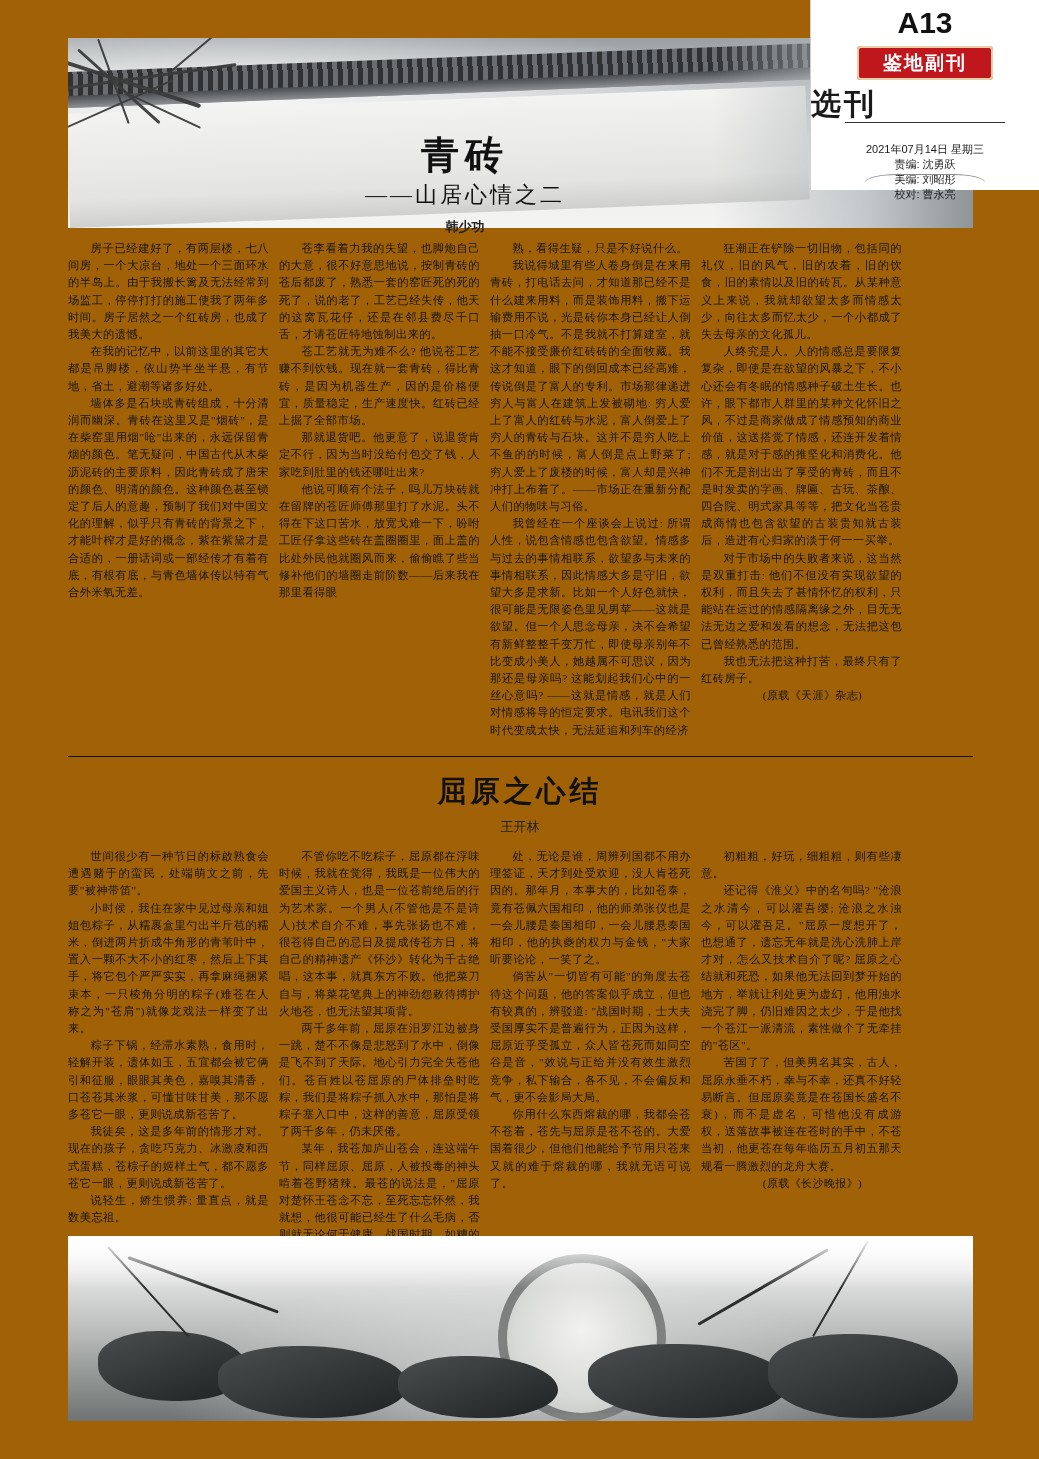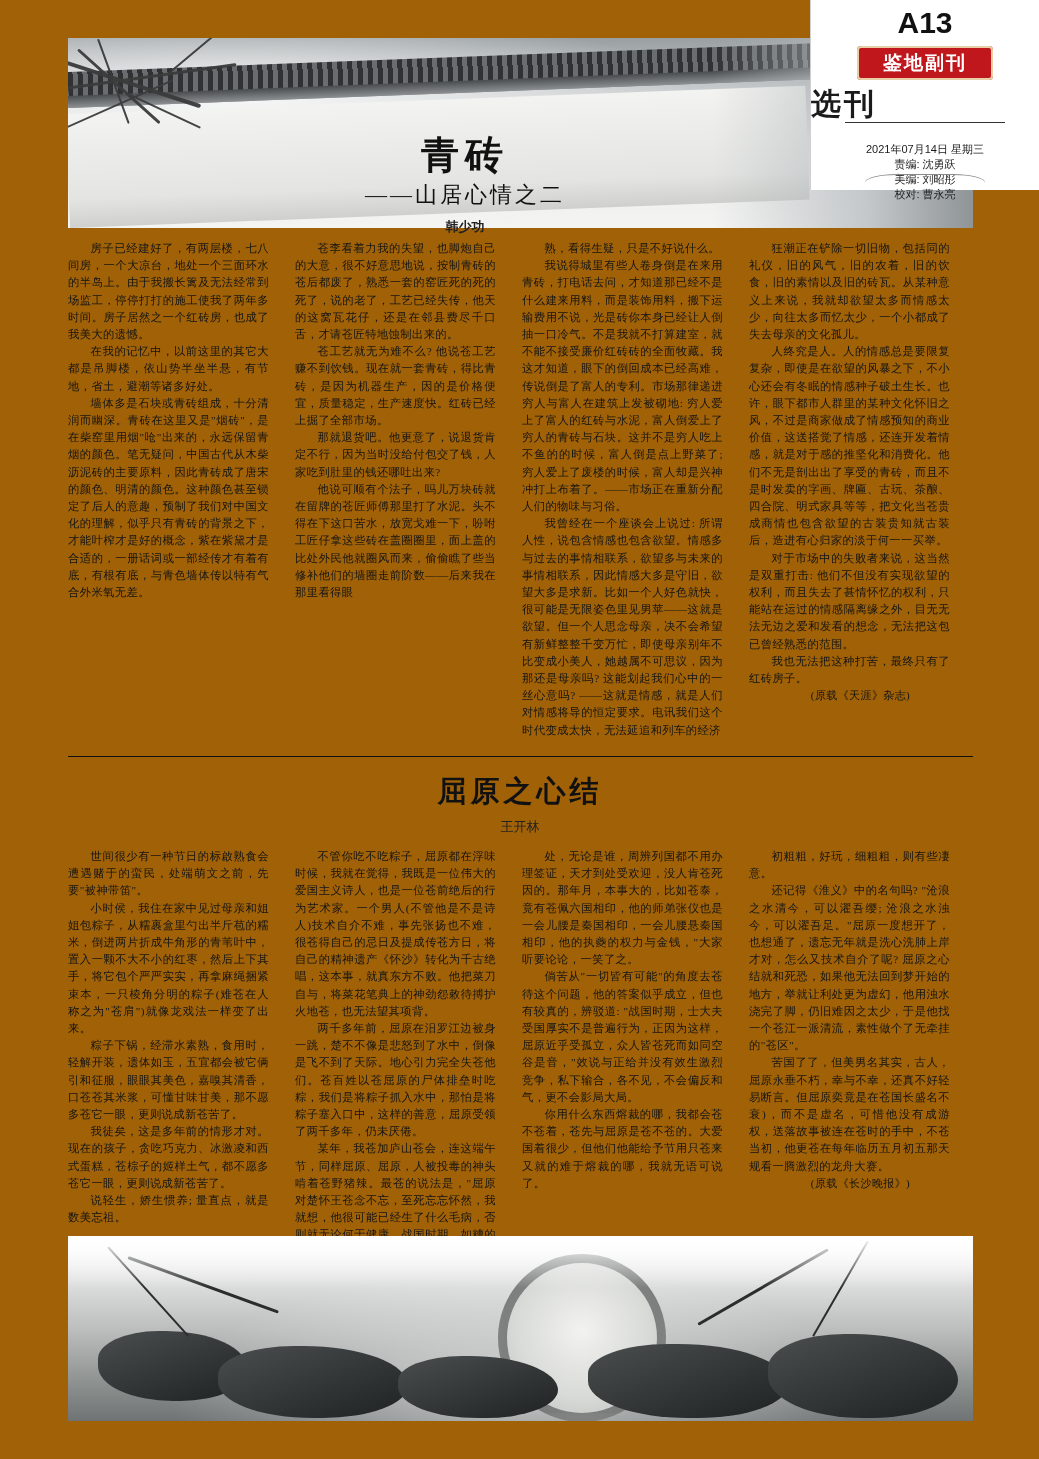--- a/index.html
+++ b/index.html
@@ -81,21 +81,21 @@
   }
   .title2{
     position:absolute;left:330px;top:772px;width:380px;text-align:center;
     font-size:29px;font-weight:bold;color:#111;letter-spacing:4px;
   }
   .author2{
     position:absolute;left:330px;top:818px;width:380px;text-align:center;
     font-size:13px;color:#222;
   }
   
-  .cols{position:absolute;display:flex;gap:26px;}
+  .cols{position:absolute;display:flex;gap:10px;}
   .col{
     font-size:11.3px;line-height:17.2px;color:#141414;text-align:justify;
     letter-spacing:.4px;
   }
   .col p{margin:0;text-indent:2em;}
   .src{margin-top:6px;text-align:center;text-indent:0;font-size:11px;}
   #a1{left:68px;top:240px;width:905px;}
   #a1 .col{width:201px;}
   #a2{left:68px;top:848px;width:905px;}
   #a2 .col{width:201px;}

